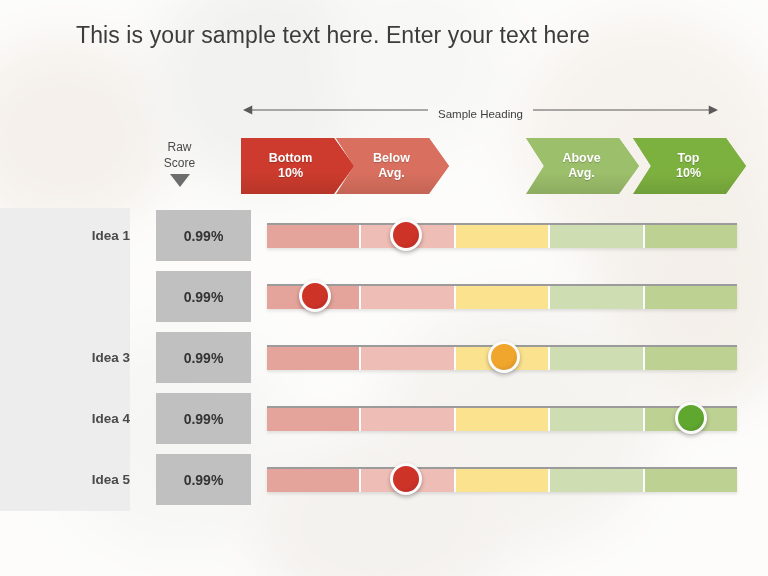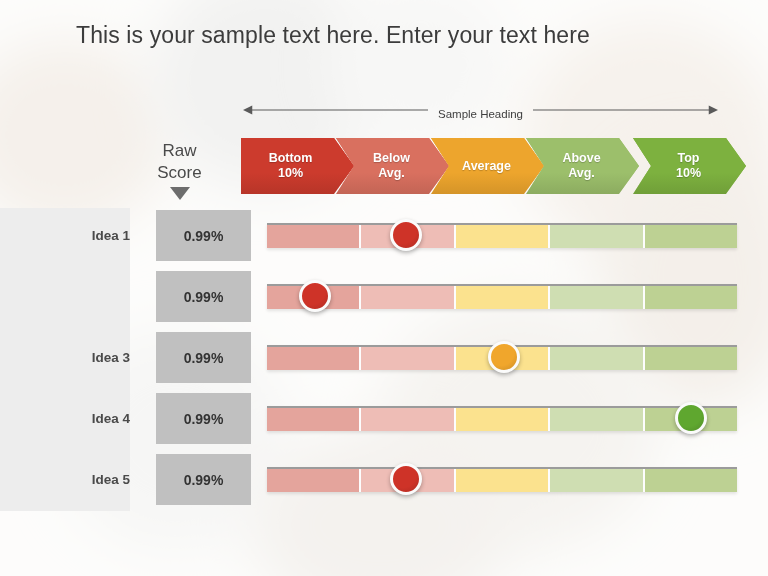--- a/index.html
+++ b/index.html
@@ -189,21 +189,21 @@
     box-shadow: 0 2px 4px rgba(0,0,0,0.28);
   }
 
   
   .rawscore-head {
     position: absolute;
     left: 132px;
     top: 140px;
     width: 95px;
     text-align: center;
-    font-size: 17px;
+    font-size: 12px;
     color: #4a4a4a;
     line-height: 1.32;
   }
   .rawscore-caret {
     margin: 2px auto 0;
     width: 0;
     height: 0;
     border-left: 10px solid transparent;
     border-right: 10px solid transparent;
     border-top: 13px solid #6d6d6d;
@@ -250,25 +250,20 @@
           <div>Bottom</div>
           <div>10%</div>
         </div>
       </div>
       <div class="chev notched" style="left: 95px; width: 113px; background: linear-gradient(rgb(217, 112, 95) 0%, rgb(217, 112, 95) 62%, rgba(0, 0, 0, 0.1) 100%), rgb(217, 112, 95);">
         <div>
           <div>Below</div>
           <div>Avg.</div>
         </div>
       </div>
-      <div class="chev notched" style="left: 190px; width: 113px; background: linear-gradient(rgb(237, 165, 45) 0%, rgb(237, 165, 45) 62%, rgba(0, 0, 0, 0.1) 100%), rgb(237, 165, 45);">
-        <div>
-          <div>Average</div>
-        </div>
-      </div>
       <div class="chev notched" style="left: 285px; width: 113px; background: linear-gradient(rgb(156, 191, 107) 0%, rgb(156, 191, 107) 62%, rgba(0, 0, 0, 0.1) 100%), rgb(156, 191, 107);">
         <div>
           <div>Above</div>
           <div>Avg.</div>
         </div>
       </div>
       <div class="chev notched" style="left: 392px; width: 113px; background: linear-gradient(rgb(125, 177, 63) 0%, rgb(125, 177, 63) 62%, rgba(0, 0, 0, 0.1) 100%), rgb(125, 177, 63);">
         <div>
           <div>Top</div>
           <div>10%</div>

